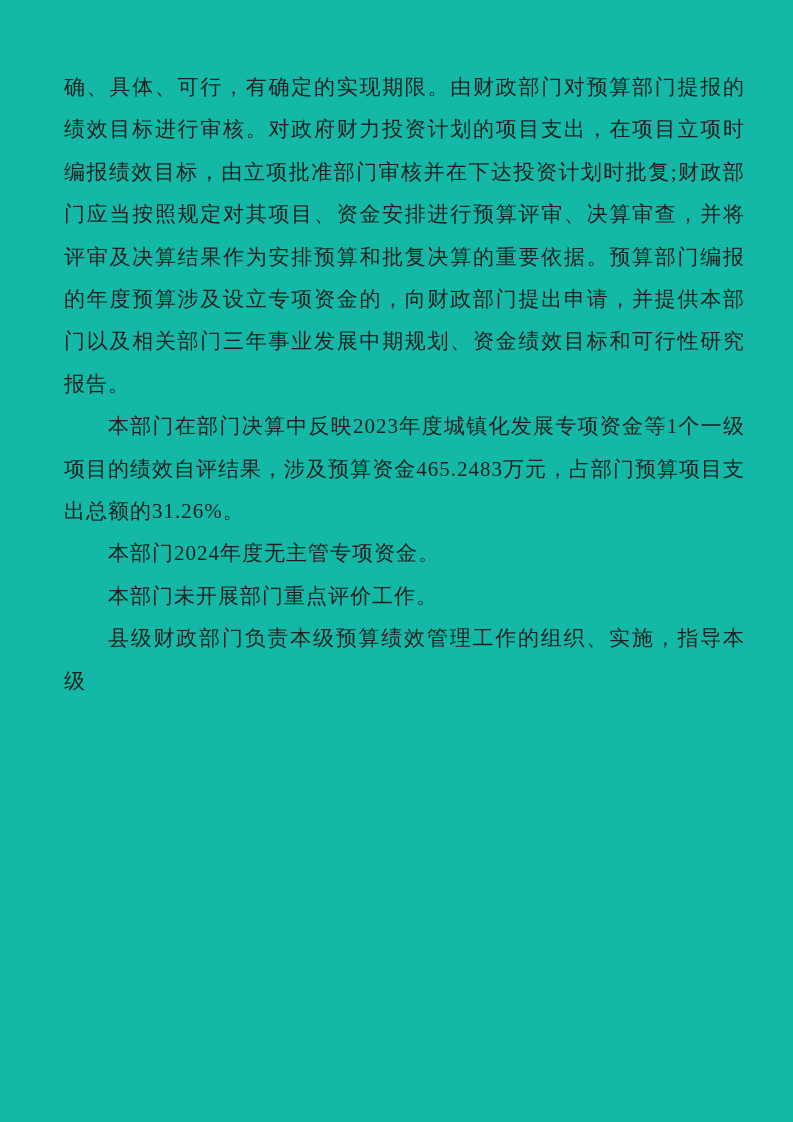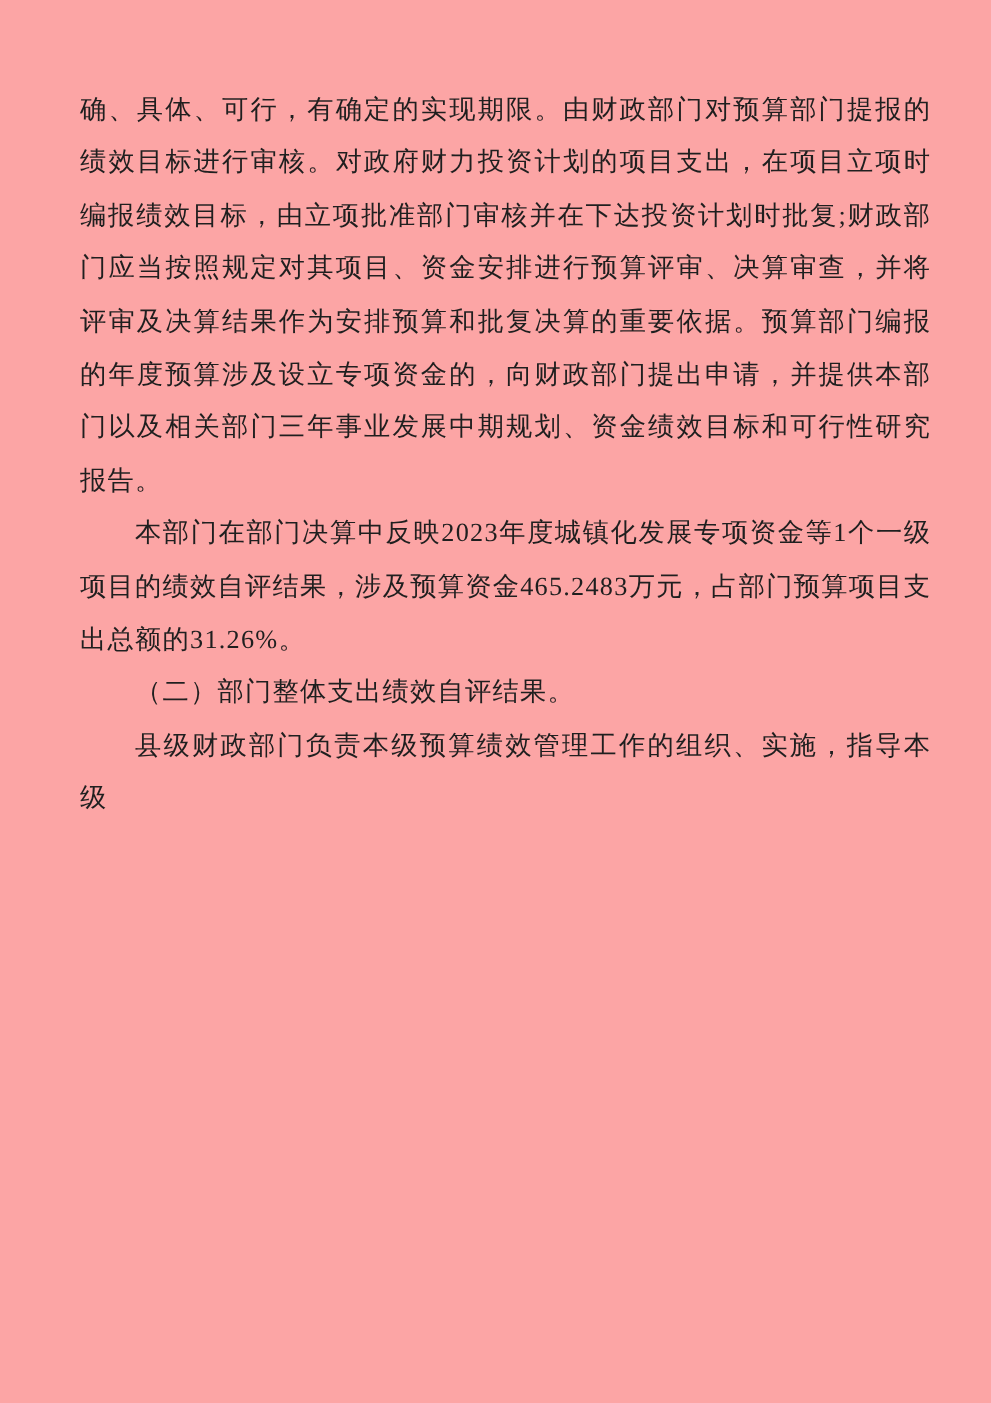--- a/index.html
+++ b/index.html
@@ -5,21 +5,21 @@
   html, body {
     margin: 0;
     padding: 0;
     background: #ffffff;
   }
   .page {
     position: relative;
     width: 793px;
     height: 1122px;
     margin: 0 auto;
-    background: #fca5a5;
+    background: #14b8a6;
     overflow: hidden;
     box-sizing: border-box;
     font-family: "Liberation Serif", "DejaVu Serif", serif;
   }
   .content {
     position: absolute;
     top: 66px;
     left: 64px;
     width: 681px;
     box-sizing: border-box;
@@ -41,16 +41,17 @@
     font-family: Liberation Serif, serif;
   }
 </style>
 </head>
 <body>
 
 <div class="page">
   <div class="content">
     <p class="para">确、具体、可行，有确定的实现期限。由财政部门对预算部门提报的绩效目标进行审核。对政府财力投资计划的项目支出，在项目立项时编报绩效目标，由立项批准部门审核并在下达投资计划时批复;财政部门应当按照规定对其项目、资金安排进行预算评审、决算审查，并将评审及决算结果作为安排预算和批复决算的重要依据。预算部门编报的年度预算涉及设立专项资金的，向财政部门提出申请，并提供本部门以及相关部门三年事业发展中期规划、资金绩效目标和可行性研究报告。</p>
     <p class="para indent">本部门在部门决算中反映2023年度城镇化发展专项资金等1个一级项目的绩效自评结果，涉及预算资金465.2483万元，占部门预算项目支出总额的31.26%。</p>
-    <p class="para indent">（二）部门整体支出绩效自评结果。</p>
+    <p class="para indent">本部门2024年度无主管专项资金。</p>
+    <p class="para indent">本部门未开展部门重点评价工作。</p>
     <p class="para indent">县级财政部门负责本级预算绩效管理工作的组织、实施，指导本级</p>
   </div>
 </div>
 
 </body></html>

